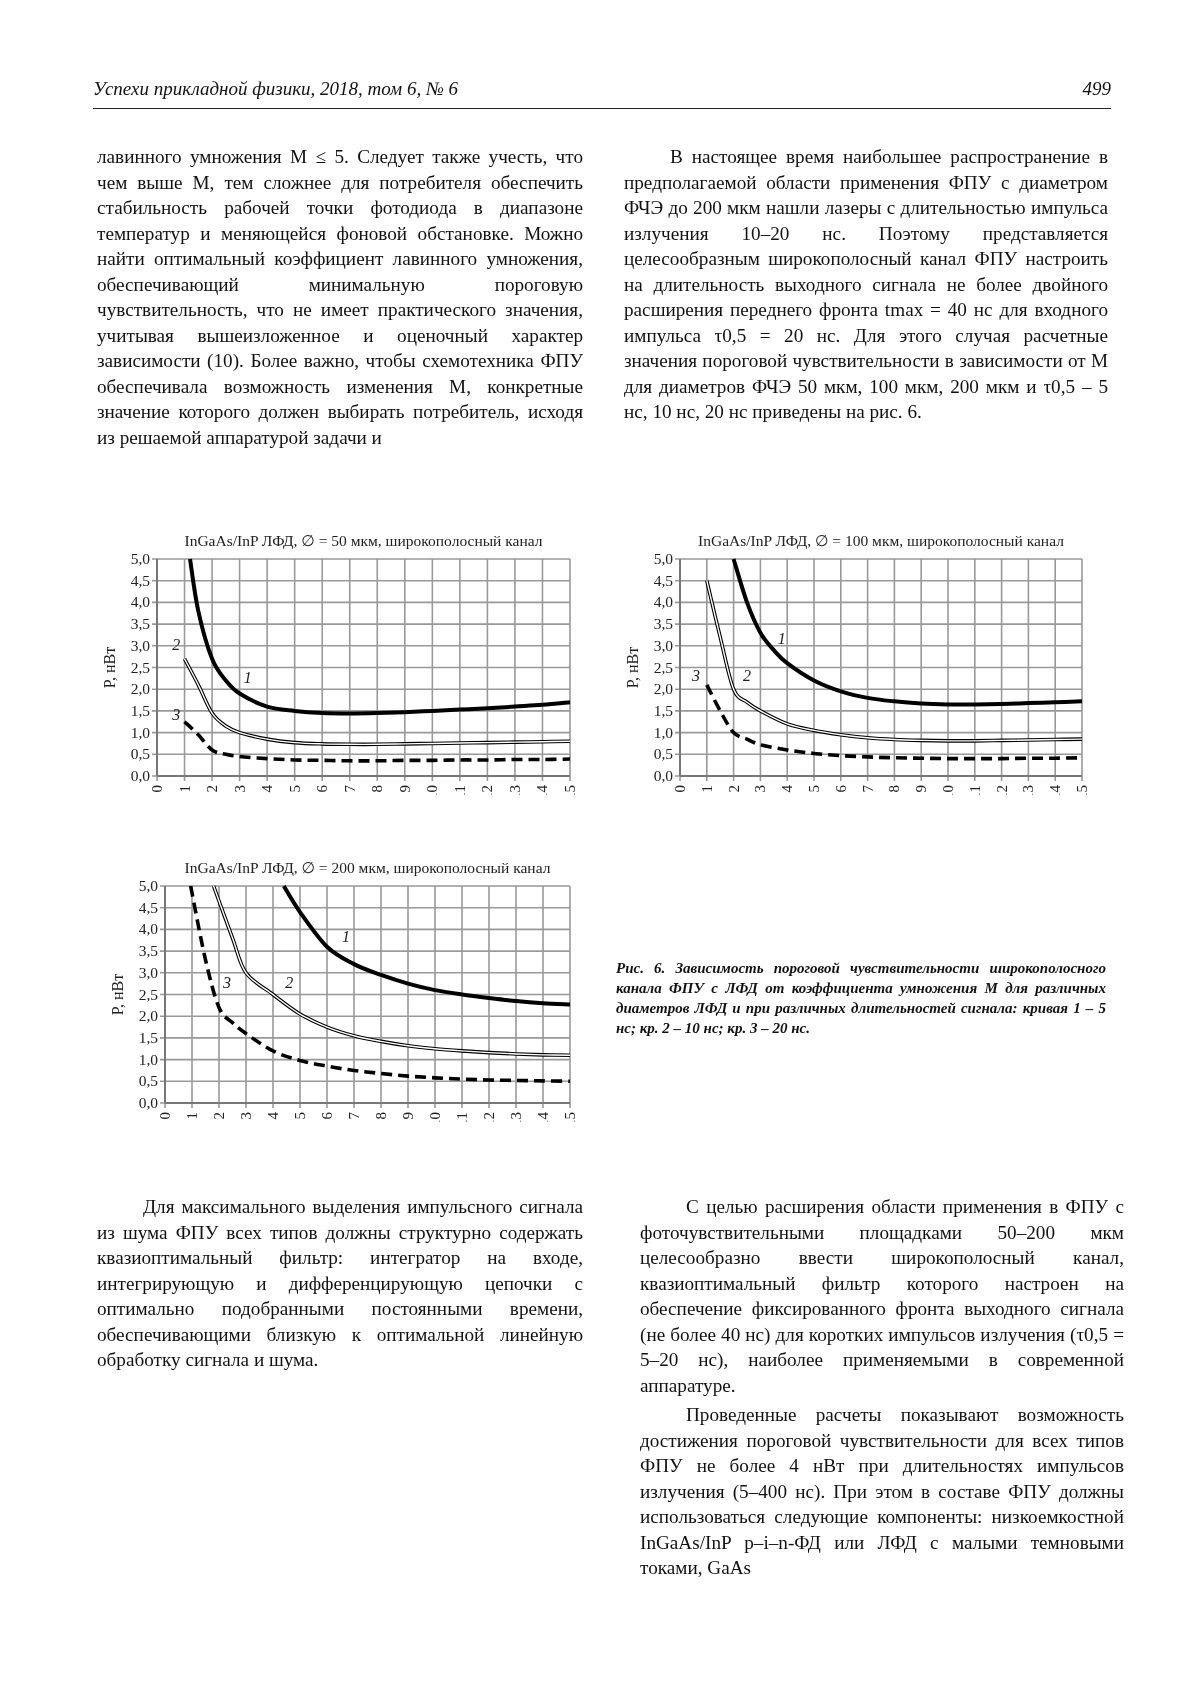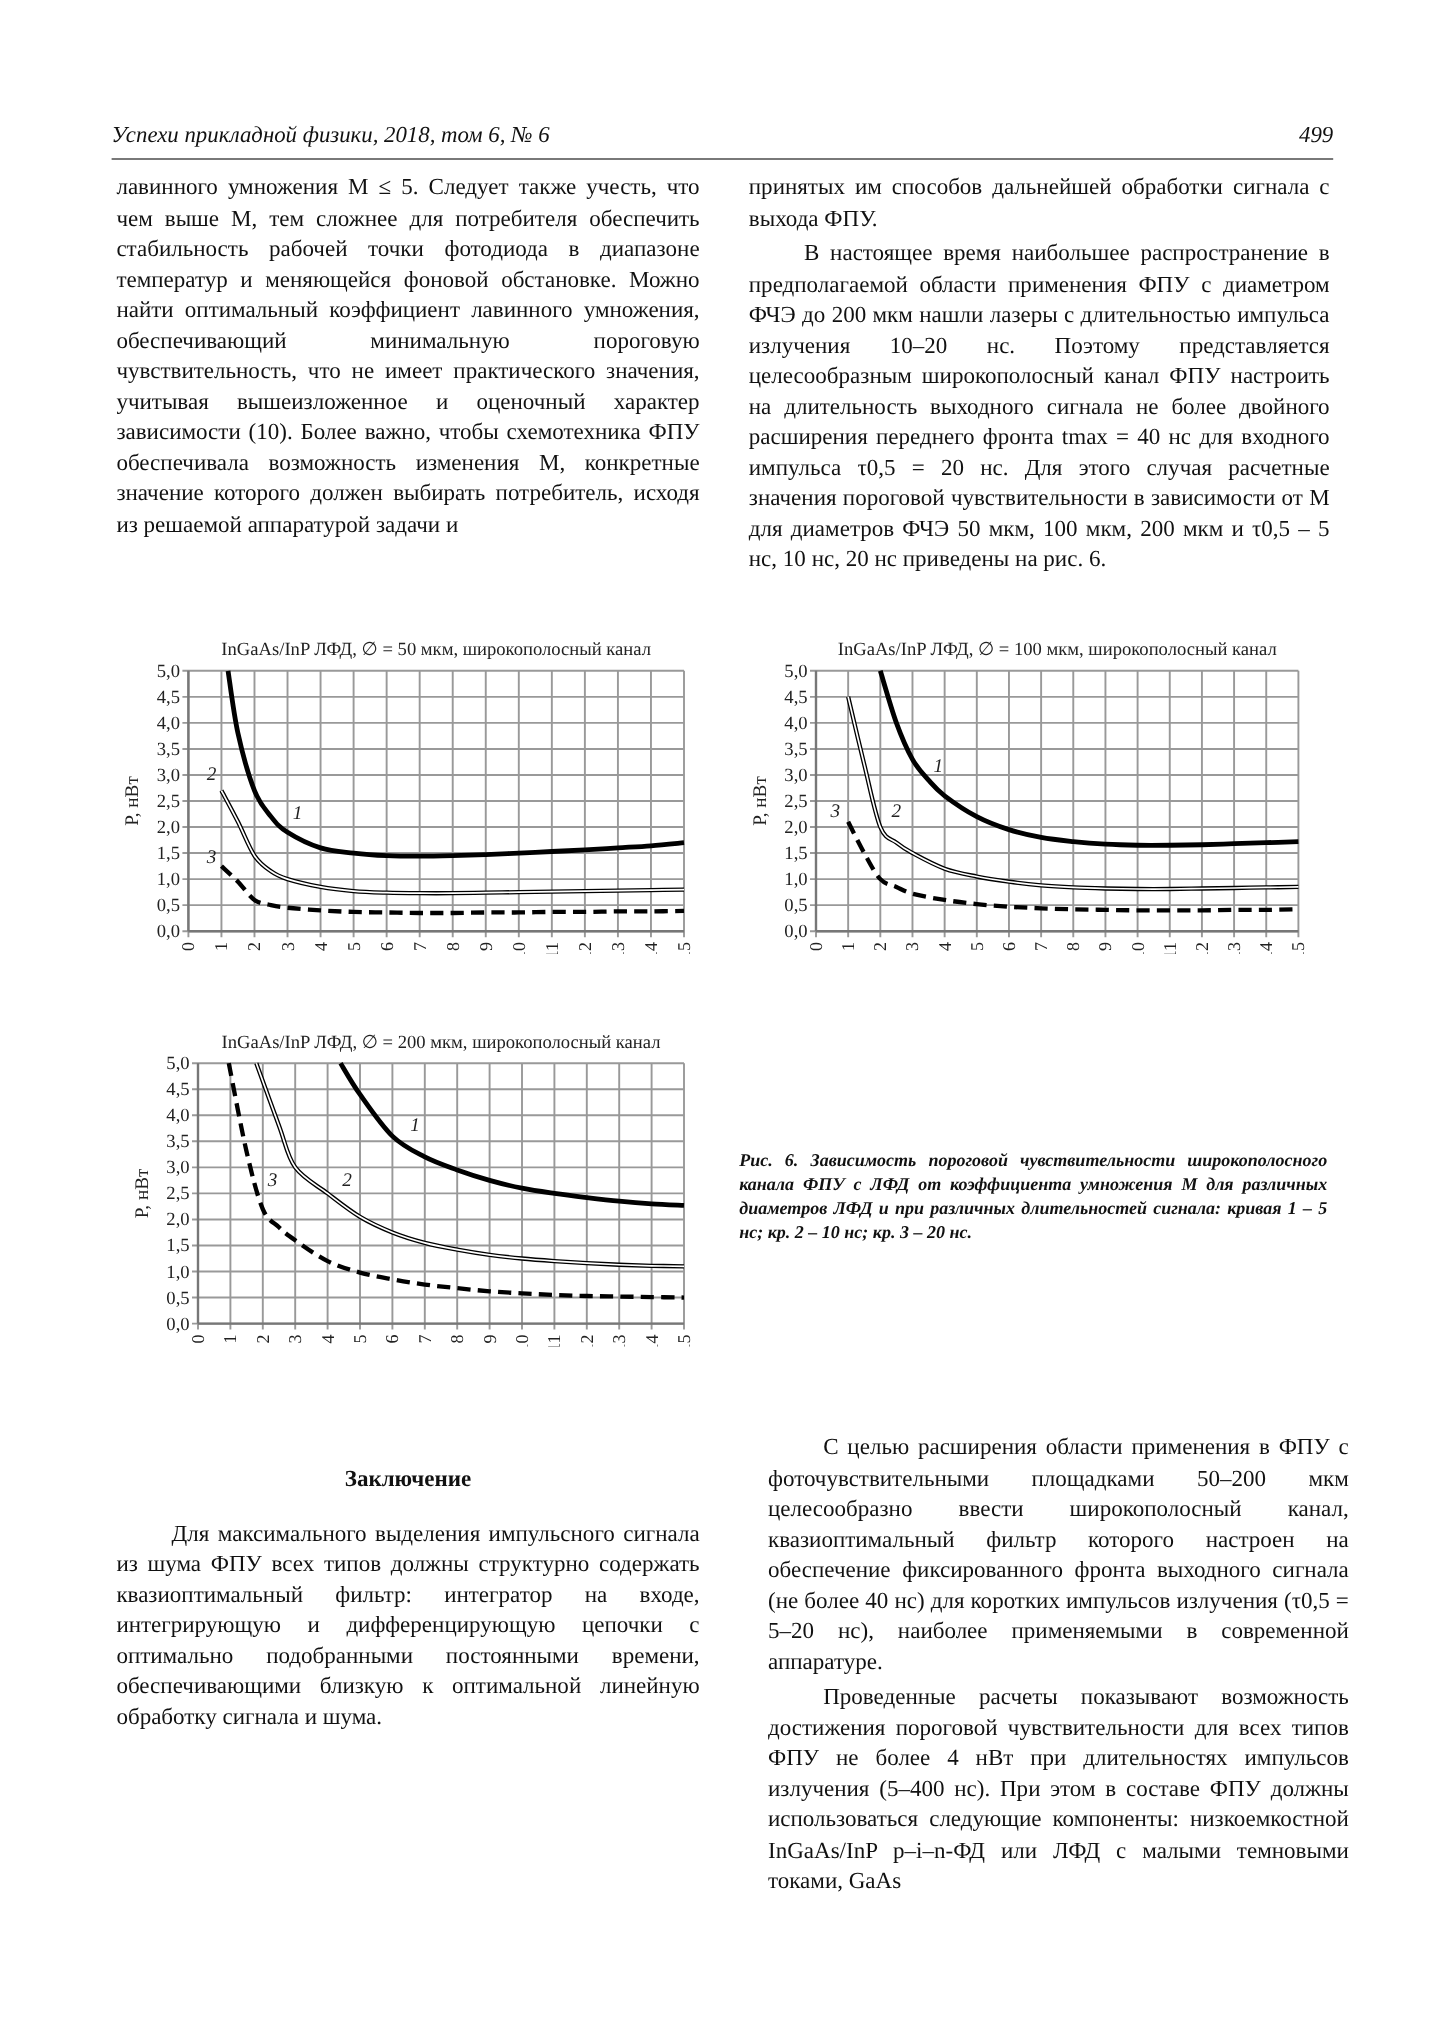--- a/index.html
+++ b/index.html
@@ -1,18 +1,18 @@
 <!DOCTYPE html>
 <html><head>
 <meta charset="utf-8">
 <style>
   html, body { margin: 0; padding: 0; background: #ffffff; }
   body { width: 1200px; height: 1698px; position: relative; overflow: hidden;
          font-family: "Liberation Serif", "DejaVu Serif", serif; color: #111; }
-  .header { position: absolute; left: 93px; top: 96px; width: 1018px; height: 36px;
+  .header { position: absolute; left: 93px; top: 72px; width: 1018px; height: 36px;
             border-bottom: 1.5px solid #222; }
   .header .journal { position: absolute; left: 0; top: 6px; font-style: italic; font-size: 19px; }
   .header .pageno { position: absolute; right: 0; top: 6px; font-style: italic; font-size: 19px; }
   .col { position: absolute; font-size: 19.2px; line-height: 25.5px; text-align: justify; }
   .col p { margin: 4px; }
   .col p.indent { text-indent: 46px; }
   .left-top { left: 93px; top: 140px; width: 494px; }
   .right-top { left: 620px; top: 140px; width: 492px; }
   .left-bottom { left: 93px; top: 1190px; width: 494px; }
   .right-bottom { left: 636px; top: 1190px; width: 492px; }
@@ -28,21 +28,20 @@
 <div class="header">
   <span class="journal">Успехи прикладной физики, 2018, том 6, № 6</span>
   <span class="pageno">499</span>
 </div>
 
 <div class="col left-top">
   <p>лавинного умножения M ≤ 5. Следует также учесть, что чем выше M, тем сложнее для потребителя обеспечить стабильность рабочей точки фотодиода в диапазоне температур и меняющейся фоновой обстановке. Можно найти оптимальный коэффициент лавинного умножения, обеспечивающий минимальную пороговую чувствительность, что не имеет практического значения, учитывая вышеизложенное и оценочный характер зависимости (10). Более важно, чтобы схемотехника ФПУ обеспечивала возможность изменения M, конкретные значение которого должен выбирать потребитель, исходя из решаемой аппаратурой задачи и</p>
 </div>
 
 <div class="col right-top">
-  <p>принятых им способов дальнейшей обработки сигнала с выхода ФПУ.</p>
   <p class="indent">В настоящее время наибольшее распространение в предполагаемой области применения ФПУ с диаметром ФЧЭ до 200 мкм нашли лазеры с длительностью импульса излучения 10–20 нс. Поэтому представляется целесообразным широкополосный канал ФПУ настроить на длительность выходного сигнала не более двойного расширения переднего фронта tmax = 40 нс для входного импульса τ0,5 = 20 нс. Для этого случая расчетные значения пороговой чувствительности в зависимости от M для диаметров ФЧЭ 50 мкм, 100 мкм, 200 мкм и τ0,5 – 5 нс, 10 нс, 20 нс приведены на рис. 6.</p>
 </div>
 
 <svg class="chart" id="chart0" style="left:100px; top:495px;" width="480" height="300">
     <text x="263.5" y="51" text-anchor="middle" font-size="15.5" fill="#222">InGaAs/InP ЛФД, ∅ = 50 мкм, широкополосный канал</text>
     <line x1="57" x2="57" y1="64" y2="286" stroke="#999" stroke-width="1.6"></line>
     <text x="0" y="0" font-size="15" fill="#222" text-anchor="end" transform="translate(62,290) rotate(-90)">0</text>
     <line x1="84.53333333333333" x2="84.53333333333333" y1="64" y2="286" stroke="#999" stroke-width="1.6"></line>
     <text x="0" y="0" font-size="15" fill="#222" text-anchor="end" transform="translate(89.53333333333333,290) rotate(-90)">1</text>
     <line x1="112.06666666666666" x2="112.06666666666666" y1="64" y2="286" stroke="#999" stroke-width="1.6"></line>
@@ -240,20 +239,19 @@
     <path d="M113.6,64 C116.75,72.67999999999999 127.1,101.61333333333332 132.5,116.07999999999998 C137.9,130.54666666666665 139.25,141.39666666666668 146,150.8 C152.75,160.20333333333335 164,165.62833333333333 173,172.5 C182,179.37166666666667 191,186.605 200,192.03 C209,197.455 218,201.43333333333334 227,205.05 C236,208.66666666666669 245,211.34300000000002 254,213.73000000000002 C263,216.11700000000002 272,217.70833333333334 281,219.372 C290,221.03566666666669 299,222.48233333333332 308,223.712 C317,224.94166666666666 326,225.882 335,226.75 C344,227.618 353,228.269 362,228.92000000000002 C371,229.57100000000003 380,230.1496666666667 389,230.656 C398,231.16233333333332 407,231.59633333333335 416,231.958 C425,232.31966666666665 434,232.60899999999998 443,232.826 C452,233.043 465.5,233.18766666666664 470,233.26" fill="none" stroke="#fff" stroke-width="1.4"></path>
     <path d="M90.64999999999999,64 C93.125,76.29666666666667 100.775,117.5266666666667 105.5,137.78000000000003 C110.225,158.03333333333336 114.5,175.03166666666664 119,185.51999999999998 C123.5,196.00833333333333 128,196.37 132.5,200.71 C137,205.05 139.25,206.85833333333335 146,211.56 C152.75,216.26166666666666 164,224.43533333333335 173,228.92000000000002 C182,233.40466666666669 191,235.93633333333332 200,238.468 C209,240.99966666666666 218,242.44633333333334 227,244.11 C236,245.77366666666668 245,247.22033333333331 254,248.45 C263,249.67966666666666 272,250.54766666666666 281,251.488 C290,252.42833333333334 299,253.36866666666666 308,254.09199999999998 C317,254.8153333333333 326,255.32166666666666 335,255.828 C344,256.33433333333335 353,256.7683333333333 362,257.13 C371,257.4916666666667 380,257.781 389,257.998 C398,258.215 407,258.2873333333333 416,258.432 C425,258.5766666666667 434,258.7213333333333 443,258.866 C452,259.0106666666667 465.5,259.22766666666666 470,259.3" fill="none" stroke="#000" stroke-width="3.6" stroke-dasharray="11,6"></path>
     <text x="245.9" y="120.42000000000002" font-size="16" font-style="italic" fill="#222" text-anchor="middle">1</text>
     <text x="189.2" y="165.99" font-size="16" font-style="italic" fill="#222" text-anchor="middle">2</text>
     <text x="127.1" y="165.99" font-size="16" font-style="italic" fill="#222" text-anchor="middle">3</text>
   </svg>
 
 <div class="caption">Рис. 6. Зависимость пороговой чувствительности широкополосного канала ФПУ с ЛФД от коэффициента умножения M для различных диаметров ЛФД и при различных длительностей сигнала: кривая 1 – 5 нс; кр. 2 – 10 нс; кр. 3 – 20 нс.</div>
 
 <div class="col left-bottom">
-  <p class="section-title">Заключение</p>
   <p class="indent">Для максимального выделения импульсного сигнала из шума ФПУ всех типов должны структурно содержать квазиоптимальный фильтр: интегратор на входе, интегрирующую и дифференцирующую цепочки с оптимально подобранными постоянными времени, обеспечивающими близкую к оптимальной линейную обработку сигнала и шума.</p>
 </div>
 
 <div class="col right-bottom">
   <p class="indent">С целью расширения области применения в ФПУ с фоточувствительными площадками 50–200 мкм целесообразно ввести широкополосный канал, квазиоптимальный фильтр которого настроен на обеспечение фиксированного фронта выходного сигнала (не более 40 нс) для коротких импульсов излучения (τ0,5 = 5–20 нс), наиболее применяемыми в современной аппаратуре.</p>
   <p class="indent">Проведенные расчеты показывают возможность достижения пороговой чувствительности для всех типов ФПУ не более 4 нВт при длительностях импульсов излучения (5–400 нс). При этом в составе ФПУ должны использоваться следующие компоненты: низкоемкостной InGaAs/InP p–i–n-ФД или ЛФД с малыми темновыми токами, GaAs</p>
 </div>
 
 </body></html>

